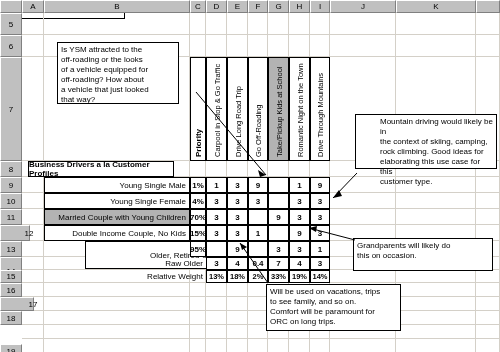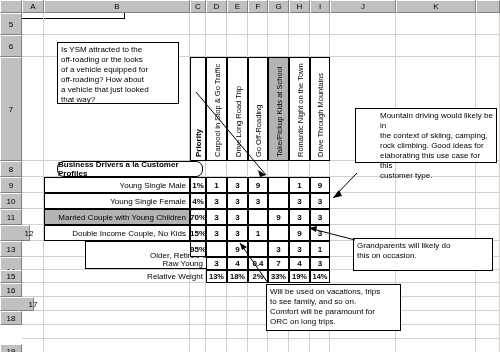--- a/index.html
+++ b/index.html
@@ -183,21 +183,21 @@
       </div>
       <div class="vcell shade" style="left:268px;top:57px;width:21px;height:104px;background:#b3b3b3;">
         <span>Take/Pickup Kids at School</span>
       </div>
       <div class="vcell" style="left:289px;top:57px;width:21px;height:104px;">
         <span>Romantic Night on the Town</span>
       </div>
       <div class="vcell" style="left:310px;top:57px;width:20px;height:104px;">
         <span>Drive Through Mountains</span>
       </div>
-      <div class="cell bx ctr bold" style="left:57px;top:161px;width:146px;height:16px;font-size:8px;border-radius:7px;">
+      <div class="cell bx ctr bold" style="left:28px;top:161px;width:146px;height:16px;font-size:8px;">
         <span>Business Drivers a la Customer Profiles</span>
       </div>
       <div class="cell bx rgt" style="left:44px;top:177px;width:146px;height:16px;">
         <span>Young Single Male</span>
       </div>
       <div class="cell bx ctr bold" style="left:190px;top:177px;width:16px;height:16px;">
         <span>1%</span>
       </div>
       <div class="cell bx ctr bold" style="left:206px;top:177px;width:21px;height:16px;">
         <span>1</span>
@@ -307,21 +307,21 @@
       <div class="cell bx ctr bold" style="left:268px;top:241px;width:21px;height:16px;">
         <span>3</span>
       </div>
       <div class="cell bx ctr bold" style="left:289px;top:241px;width:21px;height:16px;">
         <span>3</span>
       </div>
       <div class="cell bx ctr bold" style="left:310px;top:241px;width:20px;height:16px;">
         <span>1</span>
       </div>
       <div class="cell rgt" style="left:44px;top:257px;width:162px;height:13px;background:transparent;">
-        <span>Raw Young</span>
+        <span>Raw Older</span>
       </div>
       <div class="cell bx ctr bold" style="left:206px;top:257px;width:21px;height:13px;font-size:8px;">
         <span>3</span>
       </div>
       <div class="cell bx ctr bold" style="left:227px;top:257px;width:21px;height:13px;font-size:8px;">
         <span>4</span>
       </div>
       <div class="cell bx ctr bold" style="left:248px;top:257px;width:20px;height:13px;font-size:8px;">
         <span>0.4</span>
       </div>
@@ -357,21 +357,21 @@
       </div>
     </div>
 
   <div id="callouts">
       <div class="callout" style="left:57px;top:42px;width:122px;height:62px;"><span>Is YSM attracted to the
 off-roading or the looks
 of a vehicle equipped for
 off-roading? How about
 a vehicle that just looked
 that way?</span></div>
-      <div class="callout" style="left:355px;top:108px;width:142px;height:55px;padding-left:24px;"><span>Mountain driving would likely be in
+      <div class="callout" style="left:355px;top:114px;width:142px;height:55px;padding-left:24px;"><span>Mountain driving would likely be in
 the context of skiing, camping,
 rock climbing. Good ideas for
 elaborating this use case for this
 customer type.</span></div>
       <div class="callout" style="left:353px;top:238px;width:140px;height:33px;"><span>Grandparents will likely do
 this on occasion.</span></div>
       <div class="callout" style="left:266px;top:284px;width:135px;height:47px;"><span>Will be used on vacations, trips
 to see family, and so on.
 Comfort will be paramount for
 ORC on long trips.</span></div>

